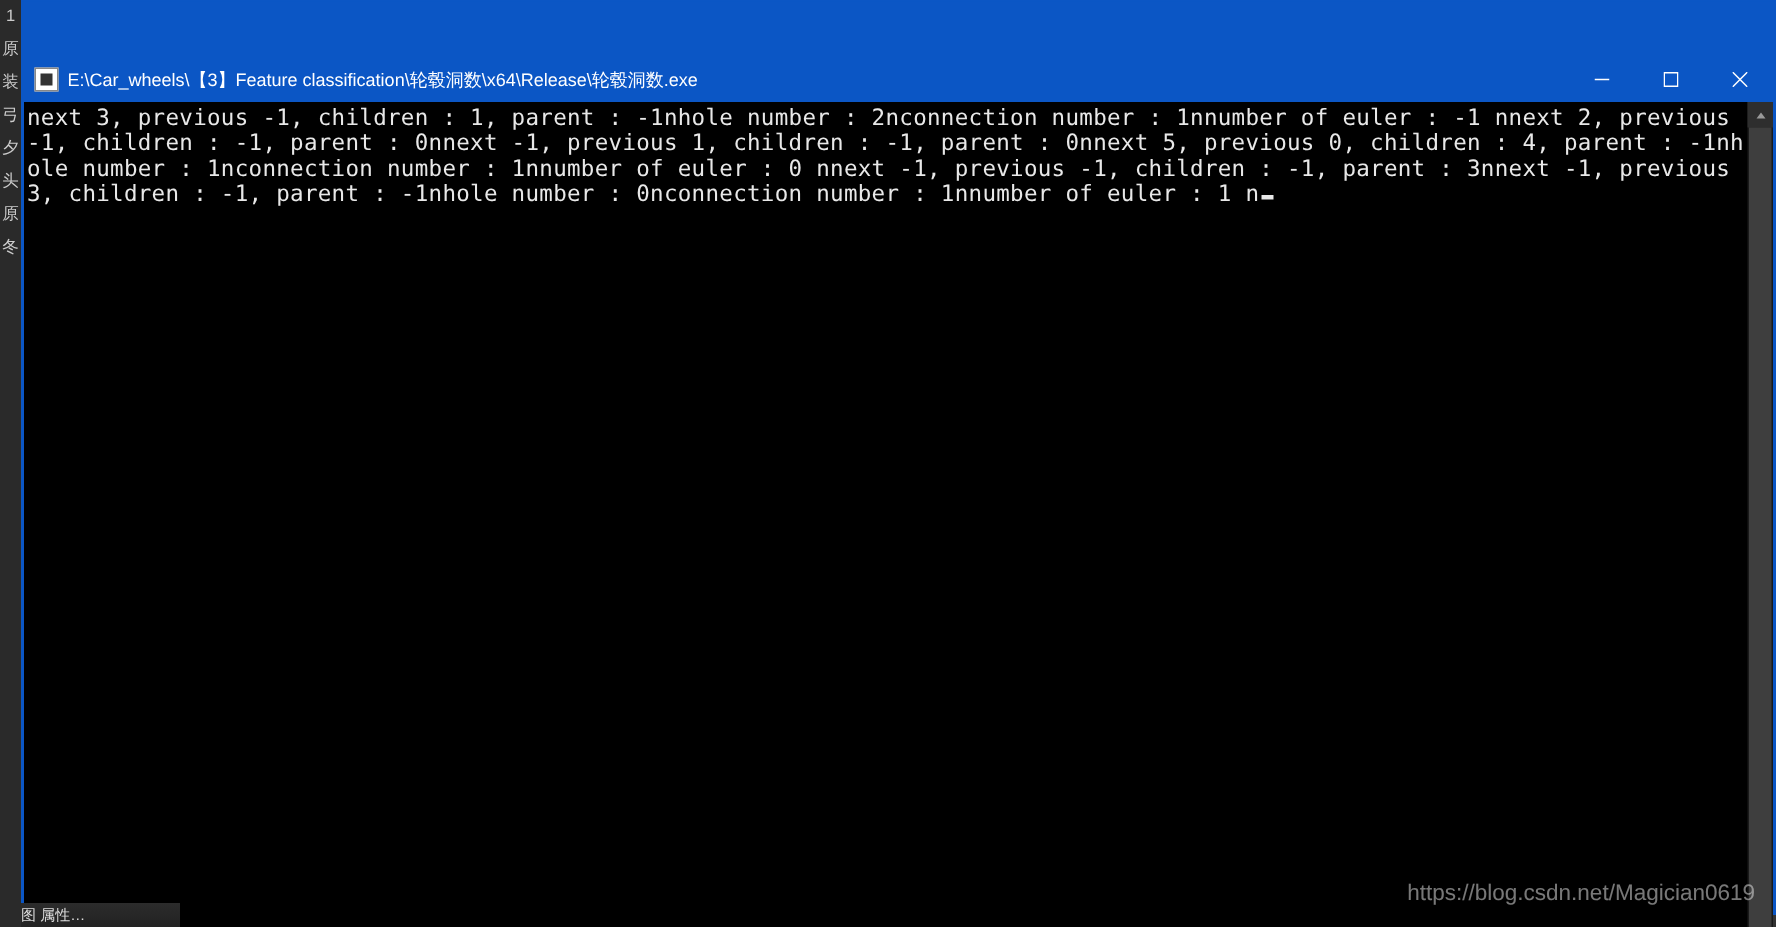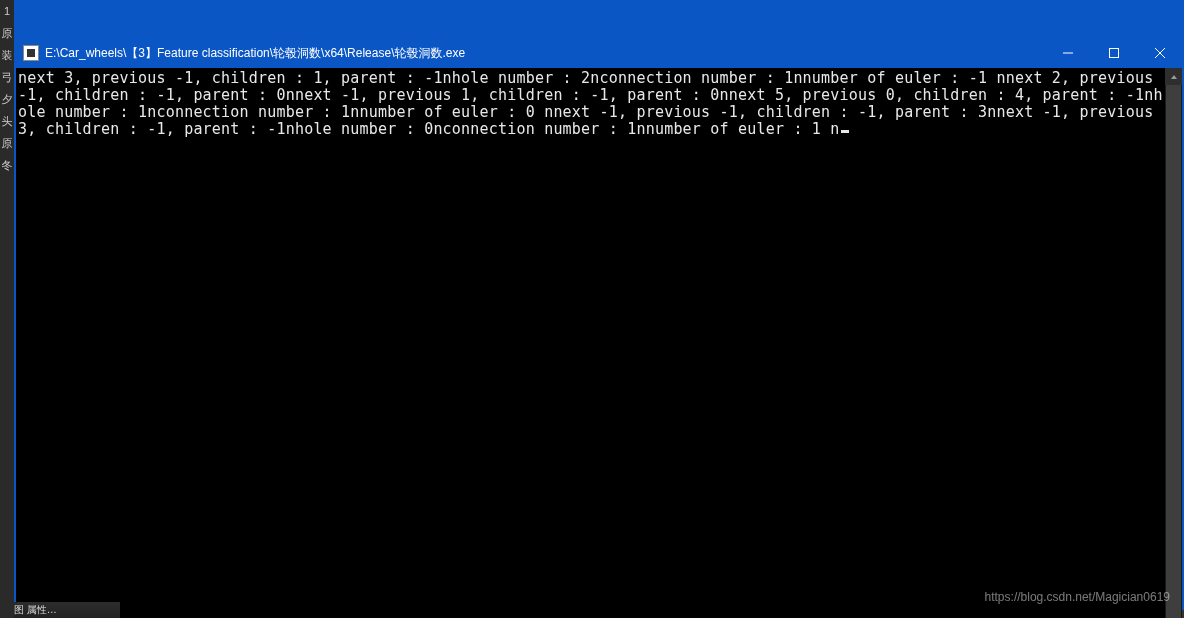--- a/index.html
+++ b/index.html
@@ -165,21 +165,21 @@
       font-size: 10px;
       display: flex;
       align-items: center;
       padding-left: 4px;
     }
     .watermark {
       position: absolute;
       right: 14px;
       bottom: 14px;
       color: rgba(230,230,230,0.52);
-      font-size: 12px;
+      font-size: 15px;
       font-family: Arial, sans-serif;
       pointer-events: none;
     }
   </style>
 </head>
 <body>
 
 <div class="left-strip">
   <span>1</span>
   <span>原</span>

